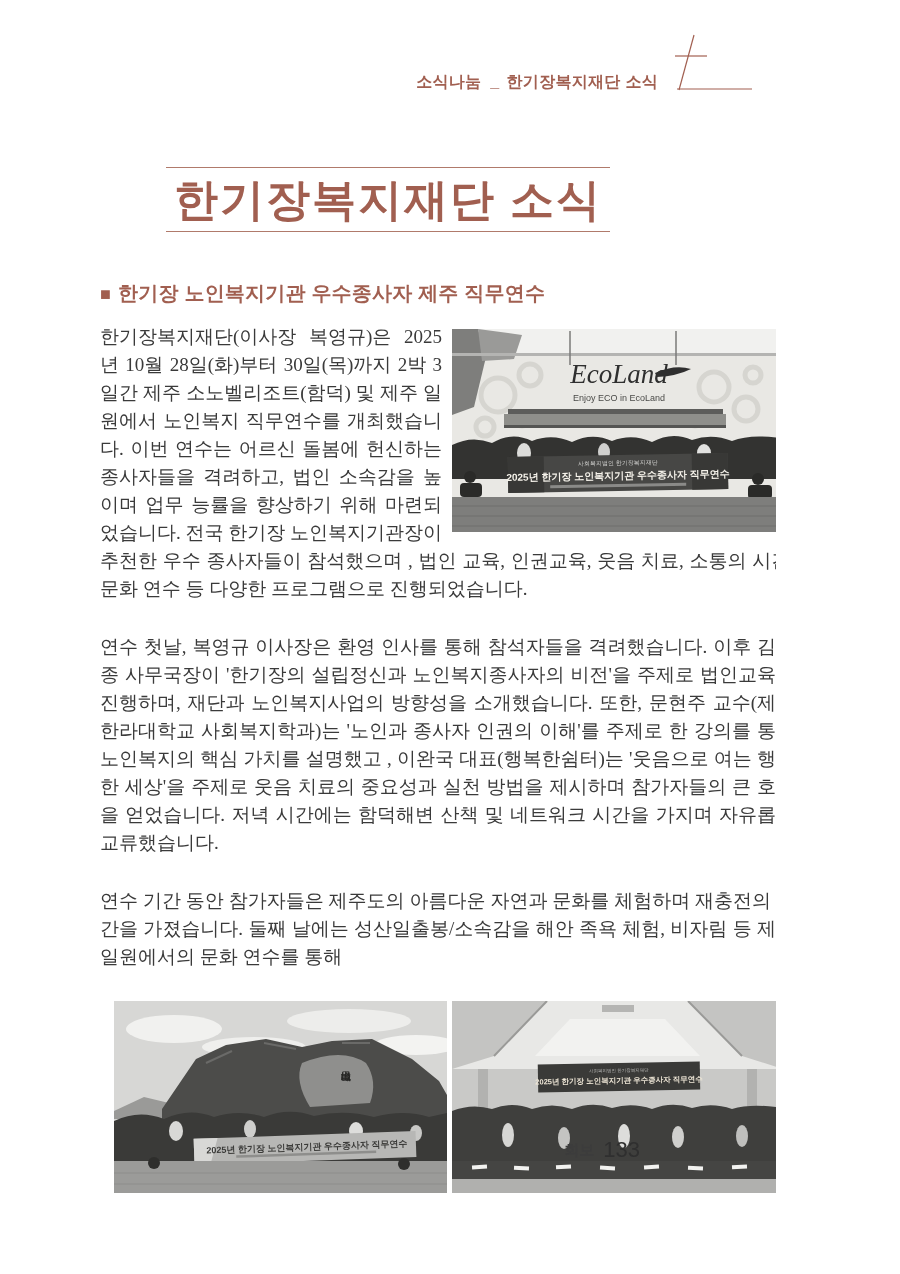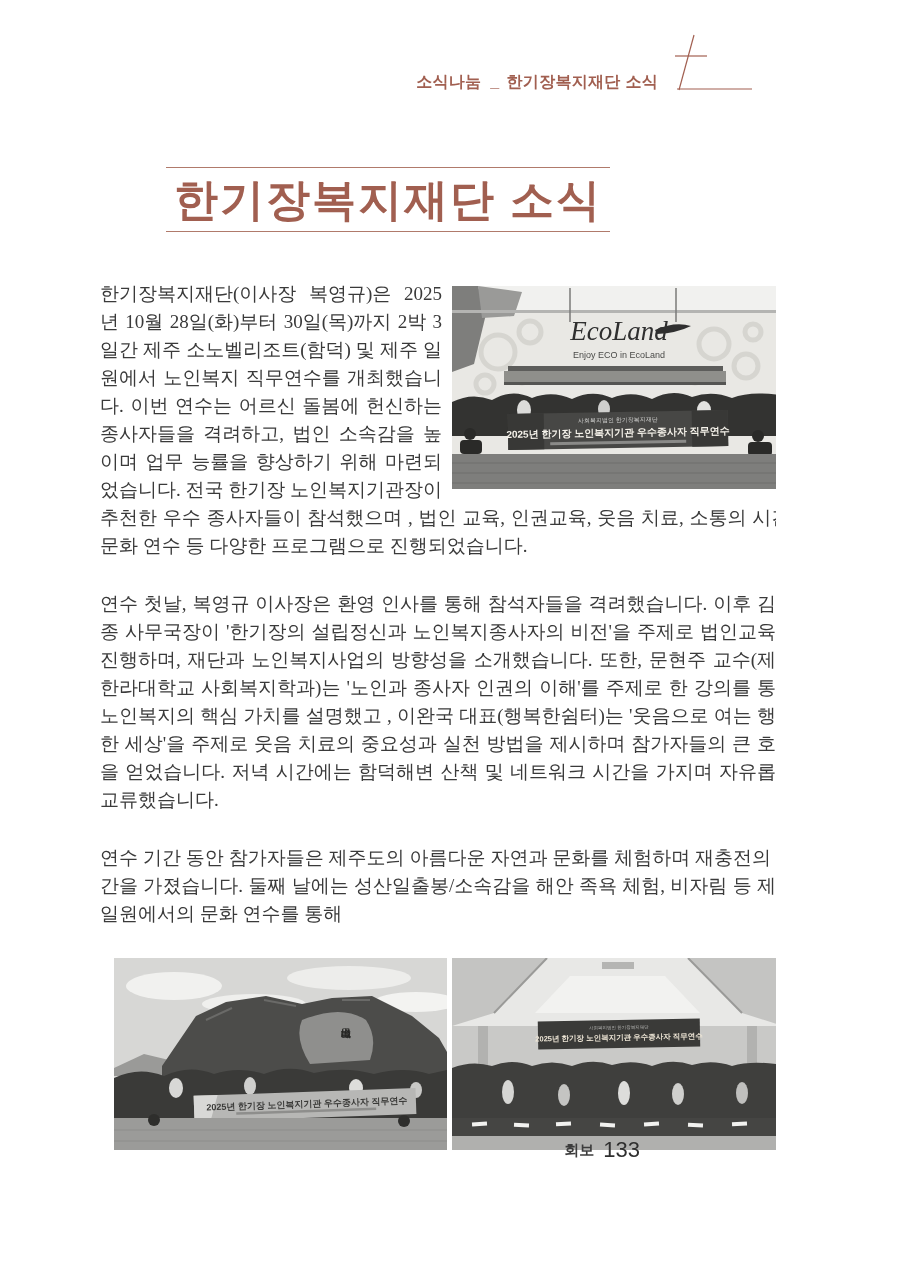--- a/index.html
+++ b/index.html
@@ -51,20 +51,23 @@
     <line x1="32" y1="7" x2="17" y2="62" stroke="#a15f50" stroke-width="1.2"></line>
     <line x1="13" y1="28" x2="45" y2="28" stroke="#a15f50" stroke-width="1.2"></line>
     <line x1="15" y1="61" x2="90" y2="61" stroke="#a15f50" stroke-width="1.2"></line>
   </svg>
 
   <div class="title-wrap">
     <h1 class="title">한기장복지재단 소식</h1>
   </div>
 
   <section class="article">
+    <h2 class="article-heading">
+      <span class="bullet">■</span><span>한기장 노인복지기관 우수종사자 제주 직무연수</span>
+    </h2>
 
     <p class="body-text">
       <span class="photo-float">
 
         <svg width="333" height="203" viewBox="0 0 333 203">
           <rect width="333" height="203" fill="#e9e8e4"></rect>
           <rect width="333" height="26" fill="#f1f1ef"></rect>
           <polygon points="0,0 26,0 34,28 22,78 0,86" fill="#7e7e7c"></polygon>
           <polygon points="26,0 70,6 62,30 30,32" fill="#9a9a98"></polygon>
           <rect x="0" y="24" width="333" height="3" fill="#b4b4b2"></rect>

